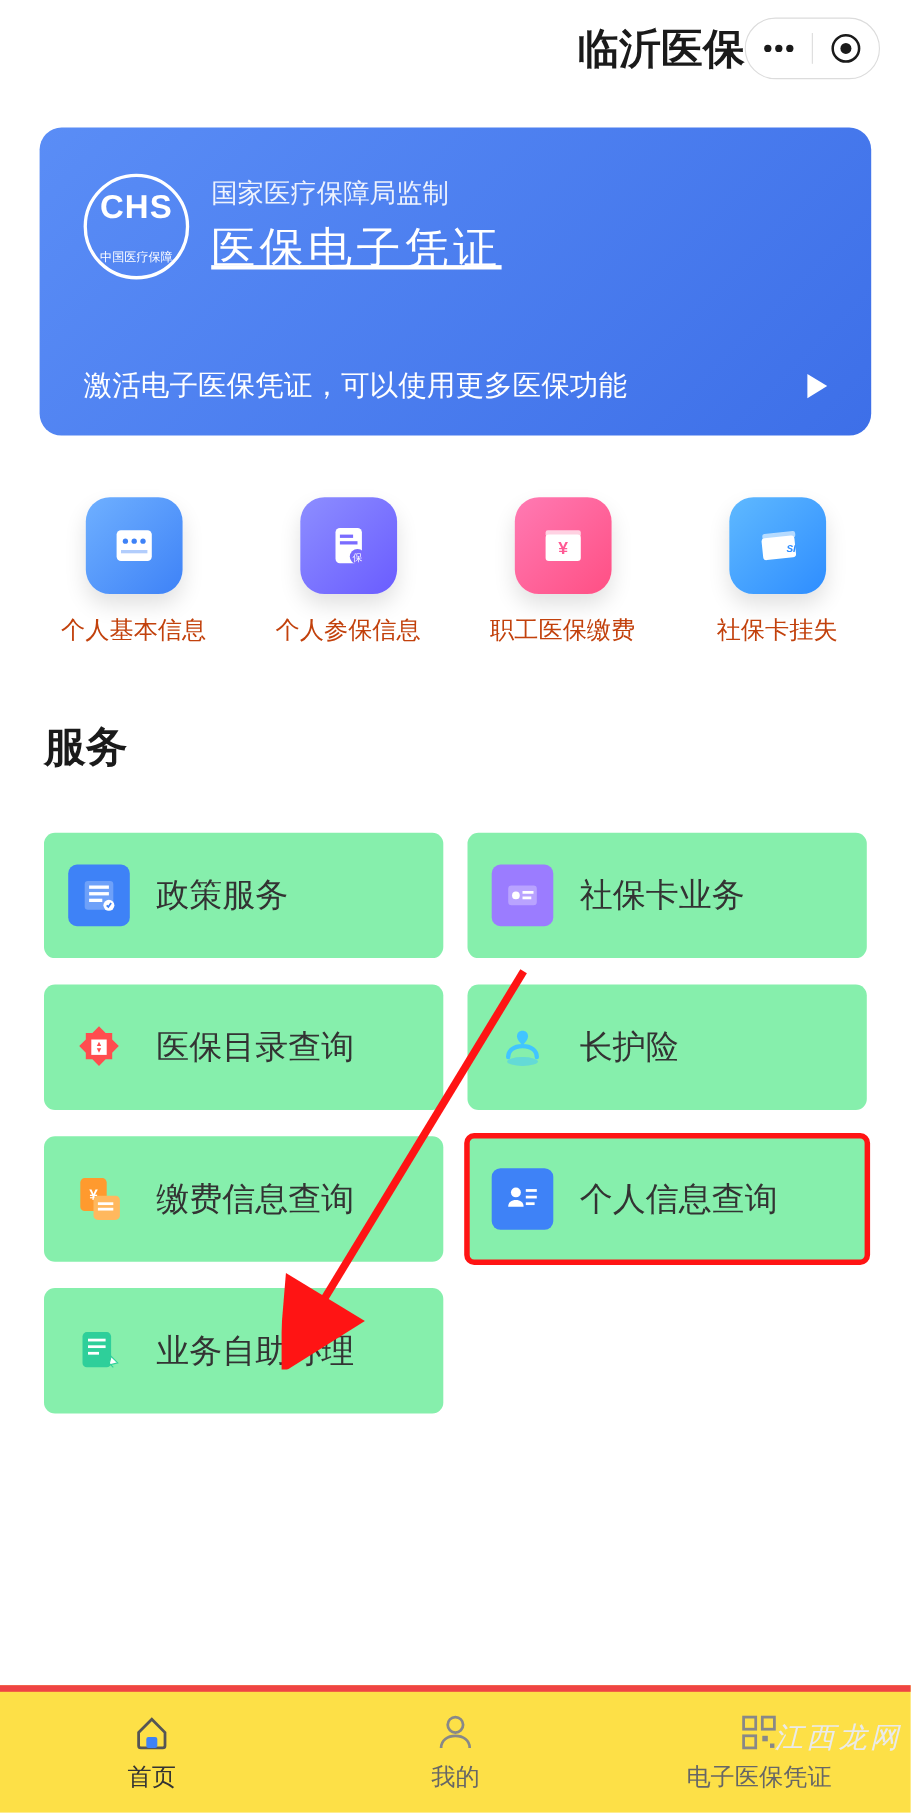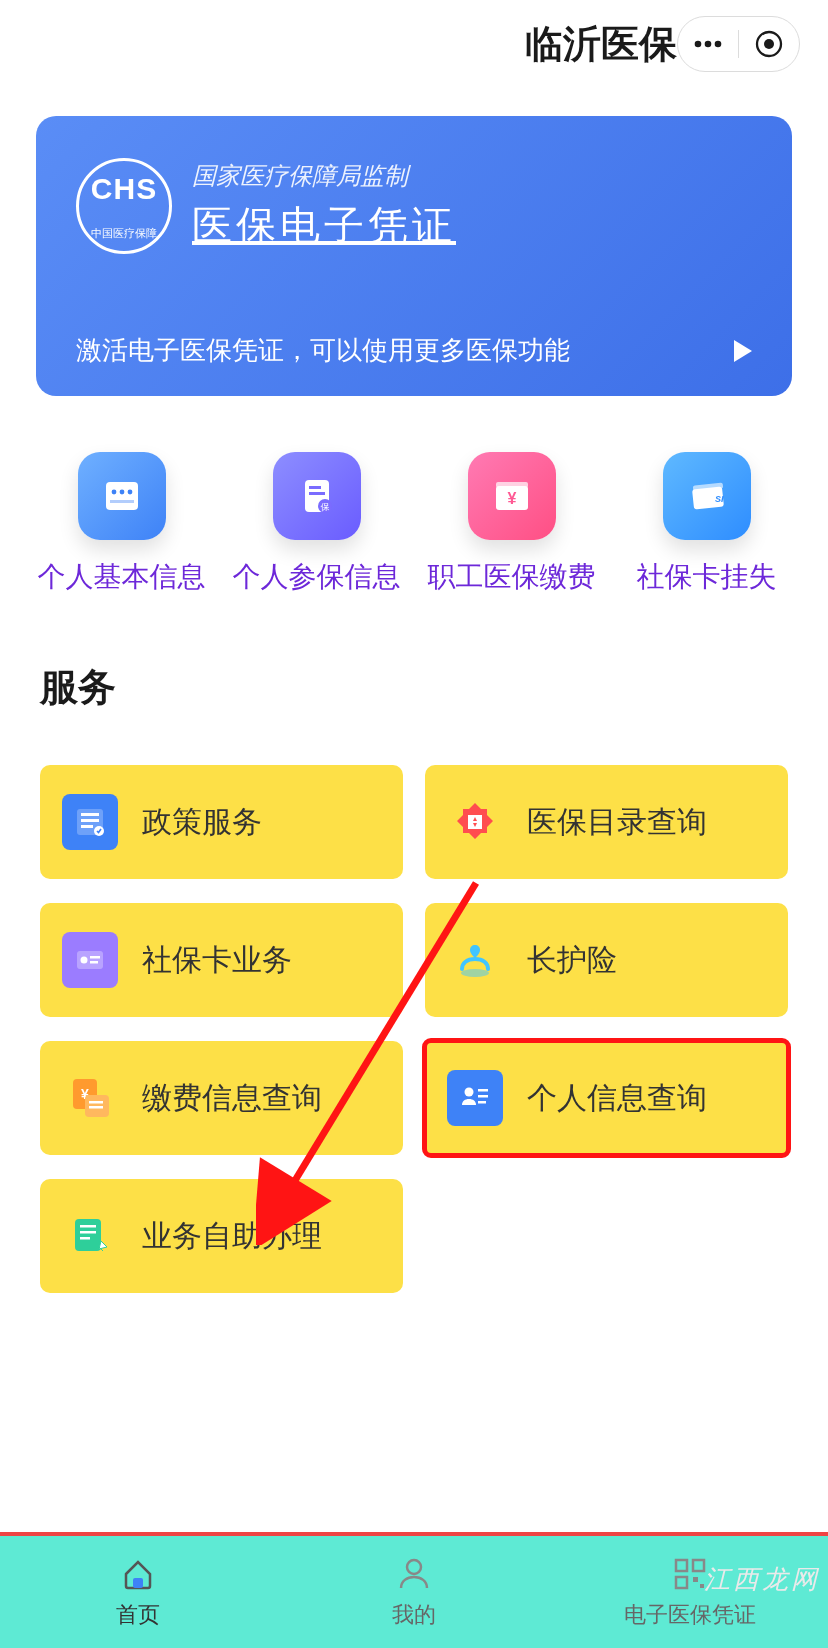--- a/index.html
+++ b/index.html
@@ -12,41 +12,41 @@
 .titlebar-ctrl .ctrl-btn { width:60px; height:54px; display:flex; align-items:center; justify-content:center; }
 .titlebar-ctrl .divider { width:1px; height:28px; background:#dcdcdc; }
 
 
 .hero { margin:36px 36px 0; border-radius:20px; background:linear-gradient(135deg,#5a8df6 0%,#3d6fe8 100%); padding:0; height:280px; position:relative; overflow:hidden; }
 .hero-top { display:flex; align-items:center; gap:20px; padding:42px 40px 0; }
 .chs-badge { width:96px; height:96px; border:3.5px solid #fff; border-radius:50%; display:flex; flex-direction:column; align-items:center; justify-content:center; color:#fff; flex-shrink:0;text-align:center; }
 .chs-badge .chs-big { font-size:30px; font-weight:700; letter-spacing:1px; }
 .chs-badge .chs-small { font-size:11px; margin-top:20px; }
 .hero-titles { display:flex; flex-direction:column; color:#fff; }
-.hero-sub { font-size:24px; opacity:.9;font-style:italic; }
+.hero-sub { font-size:24px; opacity:.9; }
 .hero-main { font-size:40px; font-weight:500; letter-spacing:4px; margin-top:6px;text-decoration:underline; }
 .hero-bottom { position:absolute; bottom:28px; left:40px; right:40px; display:flex; align-items:center; justify-content:space-between; color:#fff; font-size:26px; }
 .play { width:0; height:0; border-left:18px solid #fff; border-top:11px solid transparent; border-bottom:11px solid transparent; }
 
 
 .quick { display:flex; justify-content:space-between; padding:56px 24px 0; }
 .quick-item { display:flex; flex-direction:column; align-items:center; gap:18px; width:25%; }
 .quick-icon { width:88px; height:88px; border-radius:22px; display:flex; align-items:center; justify-content:center; box-shadow:0 10px 20px rgba(0,0,0,.12); }
-.quick-label { font-size:28px; color:#6d28d9; white-space:nowrap; }
+.quick-label { font-size:22px; color:#c2410c; white-space:nowrap; }
 
 
 .section-title { font-size:38px; font-weight:600; color:#1a1a1a; padding:66px 40px 0; }
 .svc-grid { display:grid; grid-template-columns:1fr 1fr; gap:24px 22px; padding:52px 40px 0; }
-.svc { background:#fde047; border-radius:10px; height:114px; display:flex; align-items:center; gap:24px; padding:0 22px; position:relative; }
+.svc { background:#86efac; border-radius:10px; height:114px; display:flex; align-items:center; gap:24px; padding:0 22px; position:relative; }
 .svc-icon { width:56px; height:56px; border-radius:8px; display:flex; align-items:center; justify-content:center; flex-shrink:0; }
 .svc-label { font-size:30px; color:#333; }
 .svc.highlight { outline:5px solid #ff1414; outline-offset:-2px; border-radius:6px; }
 
 
-.tabbar { position:absolute; bottom:0; left:0; right:0; height:116px; border-top:4px solid #ef4444; display:flex; background:#5eead4;text-align:right; }
+.tabbar { position:absolute; bottom:0; left:0; right:0; height:116px; border-top:6px solid #ef4444; display:flex; background:#fde047;text-align:right; }
 .tab { flex:1; display:flex; flex-direction:column; align-items:center; justify-content:center; gap:6px; font-size:22px; color:#666; }
 .tab.active { color:#333; }
 
 
 .watermark { position:absolute; top:1562px; right:8px; font-size:26px; color:#eaeaea; font-style:italic; letter-spacing:3px; }
 
 
 .arrow-svg { position:absolute; top:875px; left:256px; pointer-events:none; }
 </style>
 </head>
@@ -145,39 +145,39 @@
           <rect x="8" y="8" width="18" height="3" fill="#fff"></rect>
           <rect x="8" y="14" width="18" height="3" fill="#fff"></rect>
           <rect x="8" y="20" width="12" height="3" fill="#fff"></rect>
           <circle cx="26" cy="26" r="5" fill="#fff"></circle>
           <path d="M24 26l1.5 1.5L28 24" stroke="#3e82f7" stroke-width="1.6" fill="none"></path>
         </svg>
     </div>
     <span class="svc-label">政策服务</span>
   </div>
   <div class="svc">
-    <div class="svc-icon">
-      <svg width="50" height="50" viewBox="0 0 50 50">
-          <path d="M25 6l6 6h6v6l6 6-6 6v6h-6l-6 6-6-6h-6v-6l-6-6 6-6v-6h6z" fill="#ff4d4f"></path>
-          <rect x="18" y="18" width="14" height="14" fill="#fff"></rect>
-          <path d="M25 20l2 4h-4zM25 30l-2-4h4z" fill="#ff4d4f"></path>
-        </svg>
-    </div>
-    <span class="svc-label">医保目录查询</span>
-  </div>
-  <div class="svc">
     <div class="svc-icon" style="background:#9b7cff">
       <svg width="34" height="34" viewBox="0 0 34 34">
           <rect x="4" y="8" width="26" height="18" rx="3" fill="#fff" opacity=".3"></rect>
           <circle cx="11" cy="17" r="3.5" fill="#fff"></circle>
           <rect x="17" y="13" width="10" height="2.5" fill="#fff"></rect>
           <rect x="17" y="18" width="8" height="2.5" fill="#fff"></rect>
         </svg>
     </div>
     <span class="svc-label">社保卡业务</span>
+  </div>
+  <div class="svc">
+    <div class="svc-icon">
+      <svg width="50" height="50" viewBox="0 0 50 50">
+          <path d="M25 6l6 6h6v6l6 6-6 6v6h-6l-6 6-6-6h-6v-6l-6-6 6-6v-6h6z" fill="#ff4d4f"></path>
+          <rect x="18" y="18" width="14" height="14" fill="#fff"></rect>
+          <path d="M25 20l2 4h-4zM25 30l-2-4h4z" fill="#ff4d4f"></path>
+        </svg>
+    </div>
+    <span class="svc-label">医保目录查询</span>
   </div>
   <div class="svc">
     <div class="svc-icon">
       <svg width="50" height="50" viewBox="0 0 50 50">
           <path d="M12 34c0-6 5-10 13-10s13 4 13 10" stroke="#41c5ff" stroke-width="4" fill="none" stroke-linecap="round"></path>
           <path d="M25 10c3 0 5 2 5 5 0 4-5 8-5 8s-5-4-5-8c0-3 2-5 5-5z" fill="#41c5ff"></path>
           <ellipse cx="25" cy="38" rx="14" ry="4" fill="#41c5ff" opacity=".5"></ellipse>
         </svg>
     </div>
     <span class="svc-label">长护险</span>

